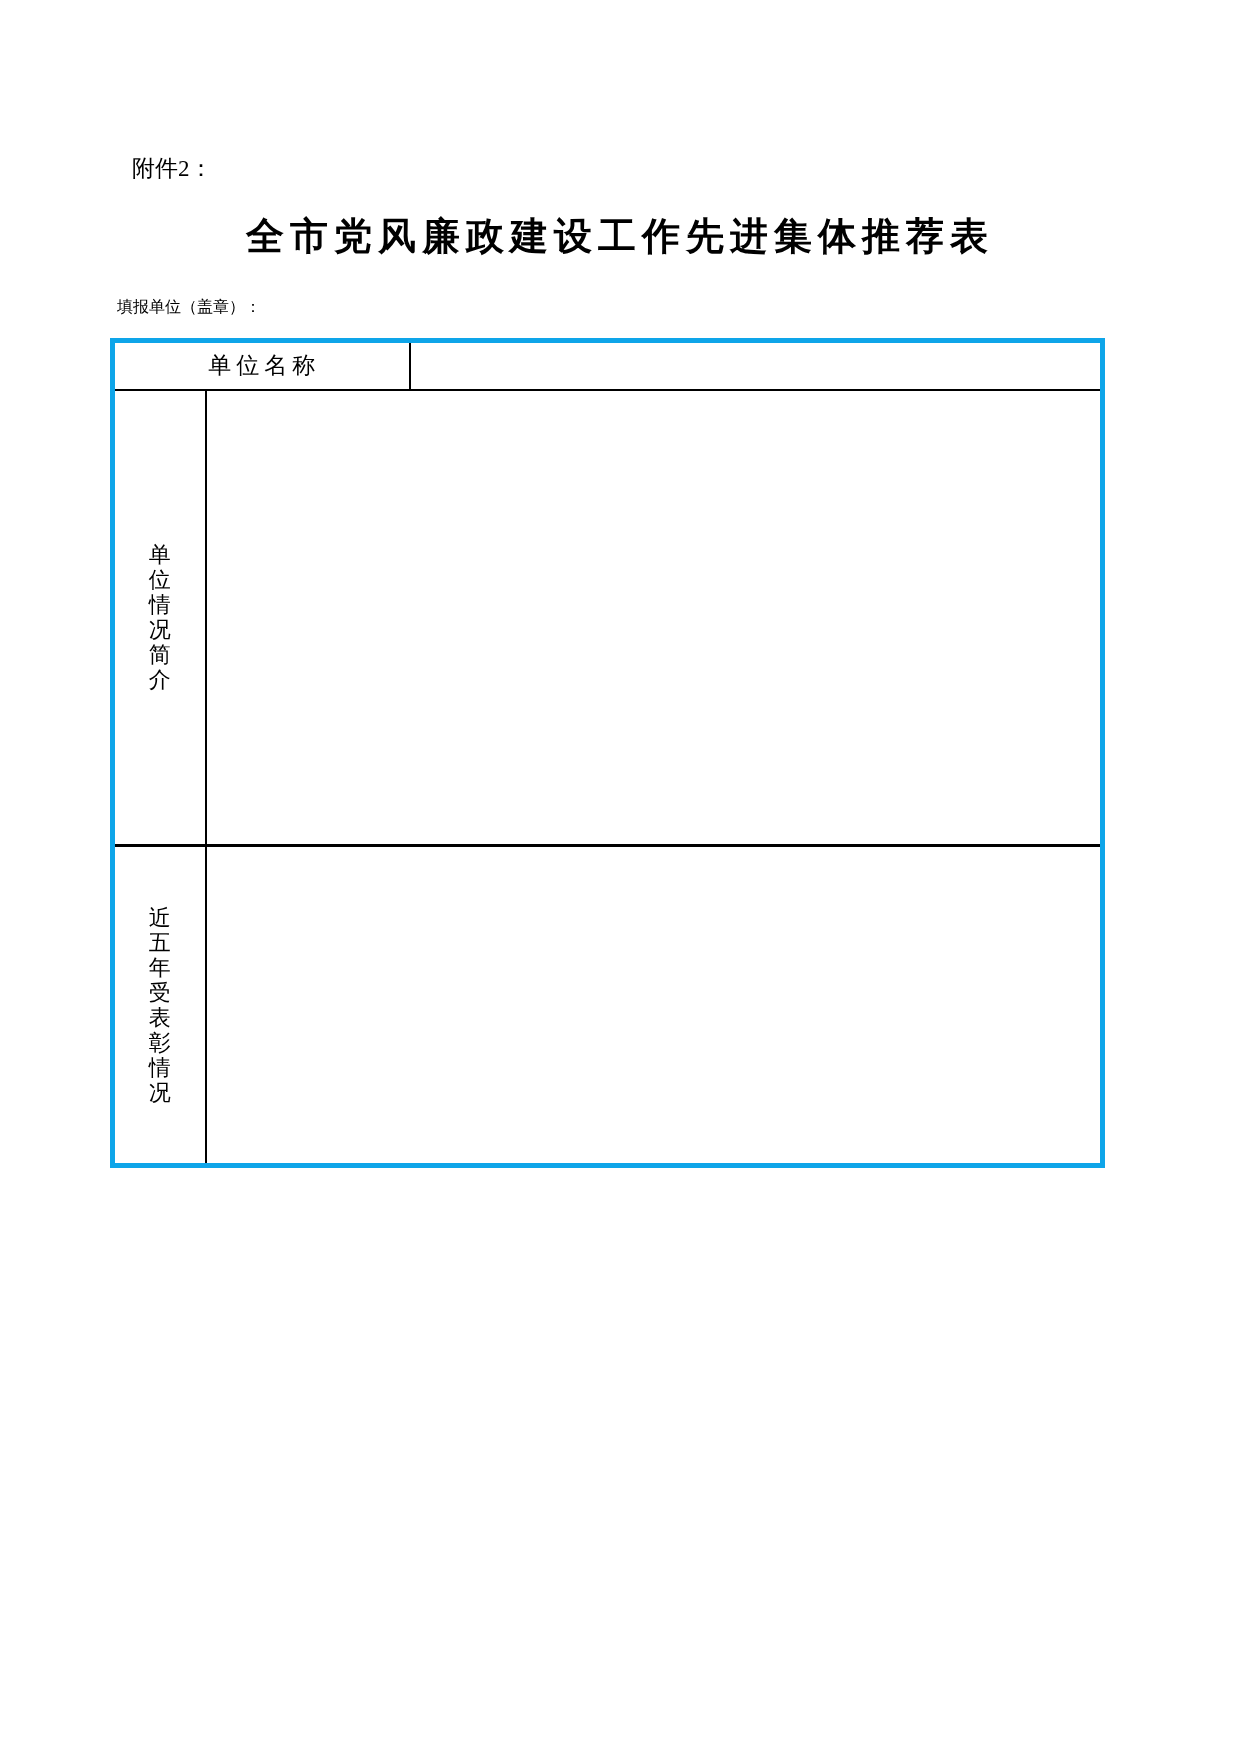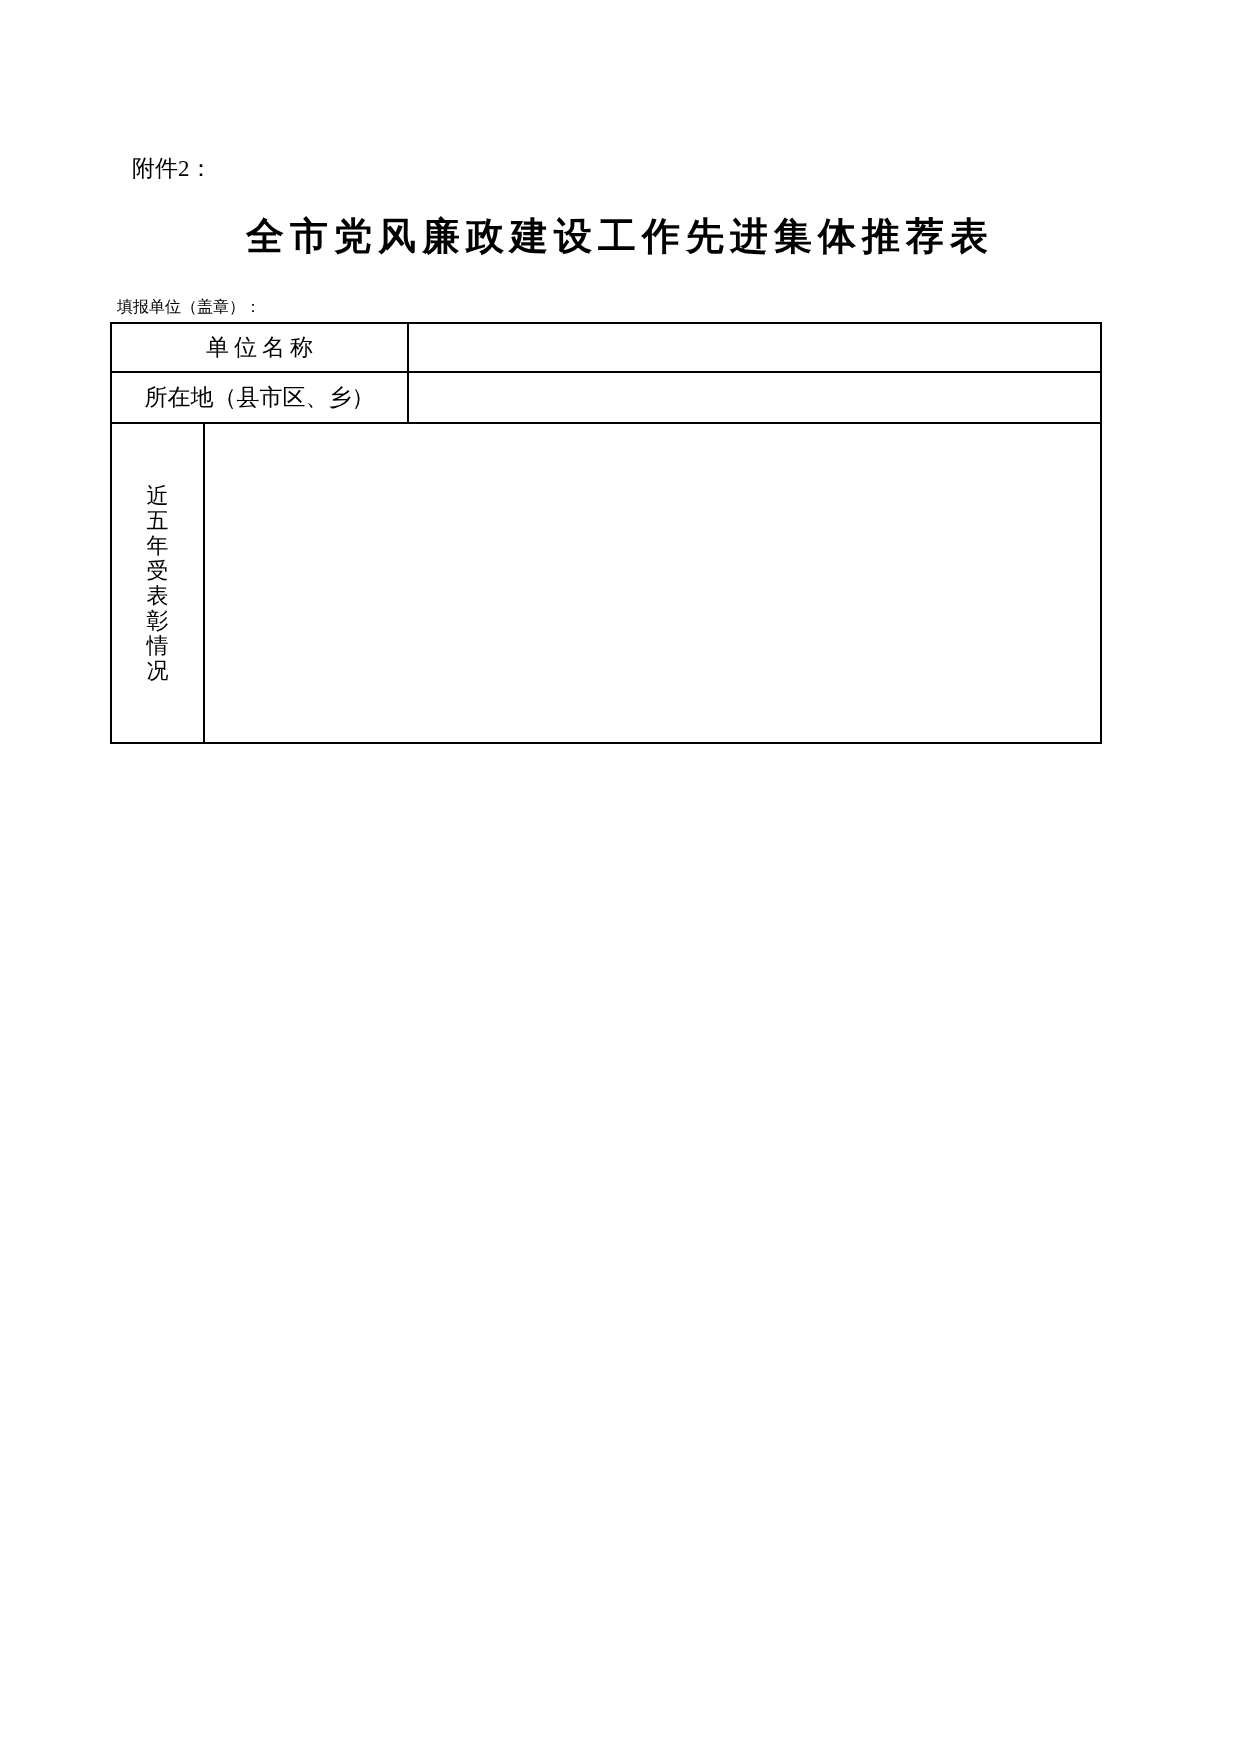--- a/index.html
+++ b/index.html
@@ -39,25 +39,25 @@
     position: absolute;
     left: 117px;
     top: 290px;
     font-size: 16px;
     line-height: 34px;
     white-space: nowrap;
   }
   table.form {
     position: absolute;
     left: 110px;
-    top: 322px;
+    top: 338px;
     width: 990px;
     border-collapse: collapse;
     table-layout: fixed;
-    border: 1px solid #0ea5e9;
+    border: 5px solid #0ea5e9;
   }
   table.form td {
     border: 2px solid #000000;
     padding: 0;
     vertical-align: middle;
     font-size: 23px;
     overflow: hidden;
   }
   tr.thick-bottom td { border-bottom-width: 3px; }
   .lbl {
@@ -100,26 +100,28 @@
     <col style="width:176px">
     <col style="width:298px">
   </colgroup>
 
   <tbody>
       <tr style="height:49px">
     <td colspan="2" class="lbl lbl-spaced">单位名称</td>
     <td colspan="3" class="fill"></td>
   </tr>
 
-  <tr style="height:51px">
-    <td colspan="2" class="lbl">所在地（县市区、乡）</td>
-    <td colspan="3" class="fill"></td>
-  </tr>
 
 
+  <tr style="height:456px" class="thick-bottom">
+    <td class="vcell">
+      <span class="vlabel">单位情况简介</span>
+    </td>
+    <td colspan="4" class="fill"></td>
+  </tr>
 
   <tr style="height:320px">
     <td class="vcell">
       <span class="vlabel">近五年受表彰情况</span>
     </td>
     <td colspan="4" class="fill"></td>
   </tr>
 </tbody>
   </table>
 

